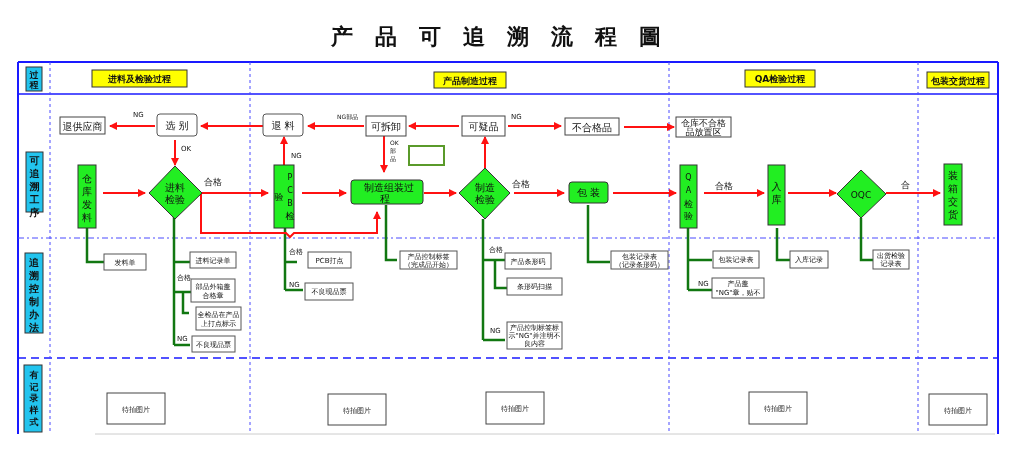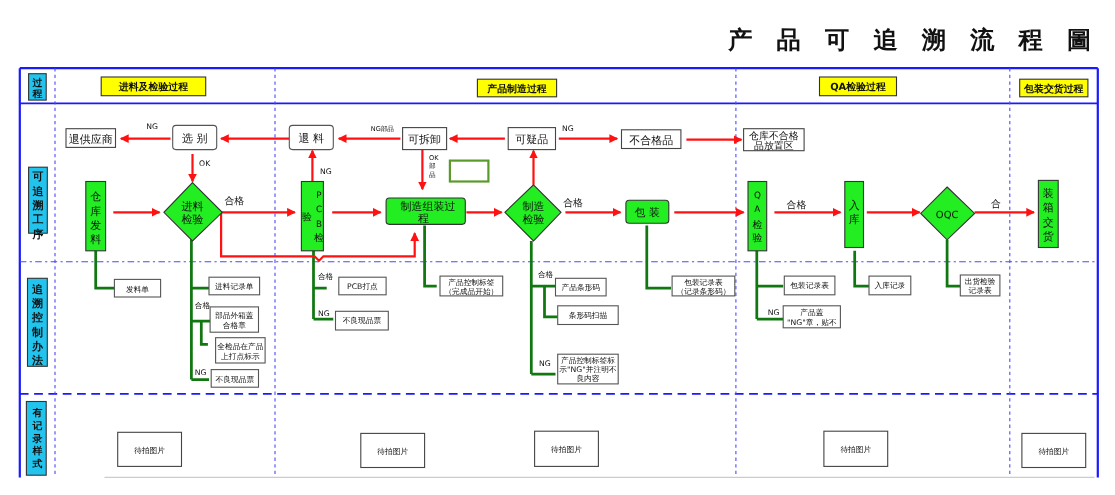--- a/index.html
+++ b/index.html
@@ -1,17 +1,17 @@
 <!DOCTYPE html>
 <html><head>
 <meta charset="utf-8">
 <style>
   html,body{margin:0;padding:0;background:#fff;}
   body{width:1014px;height:450px;position:relative;overflow:hidden;font-family:"DejaVu Sans",sans-serif;}
-  #title{position:absolute;left:0;top:22px;width:1014px;text-align:right;font-family:"DejaVu Serif",serif;font-size:22px;font-weight:bold;letter-spacing:22px;color:#111;}
+  #title{position:absolute;left:0;top:22px;width:1014px;text-align:center;font-family:"DejaVu Serif",serif;font-size:22px;font-weight:bold;letter-spacing:22px;color:#111;}
   svg#diagram{position:absolute;left:0;top:0;}
   .t{font-family:"DejaVu Sans",sans-serif;fill:#111;}
 </style>
 </head>
 <body>
 
 <div id="title">产品可追溯流程圖</div>
 
 <svg id="diagram" width="1014" height="450" viewBox="0 0 1014 450" xmlns="http://www.w3.org/2000/svg">
   <defs>

